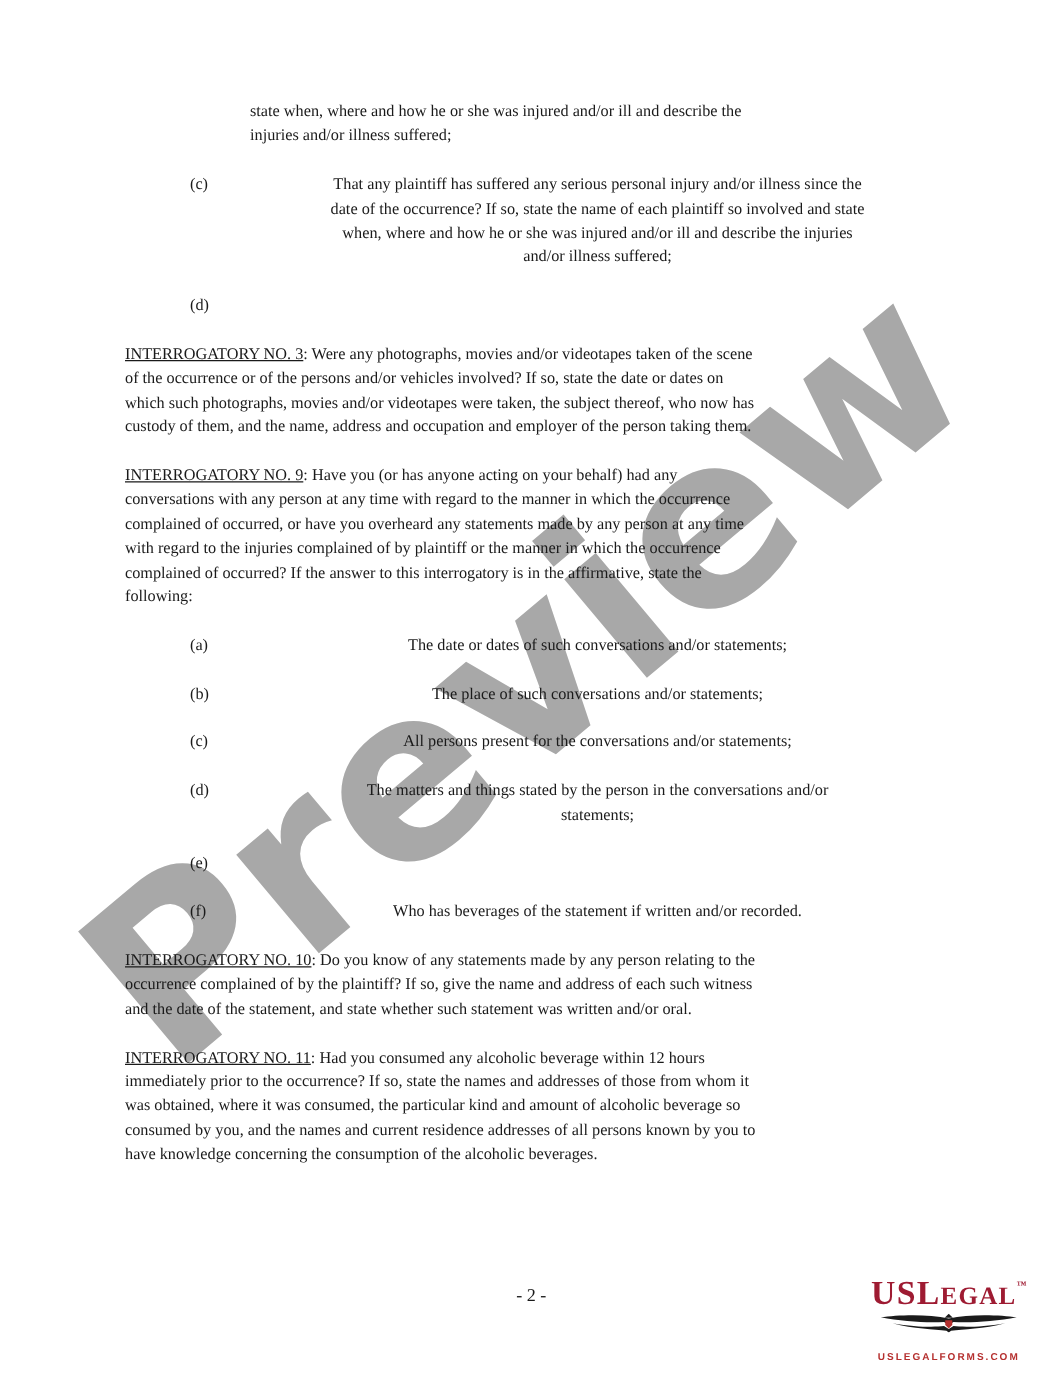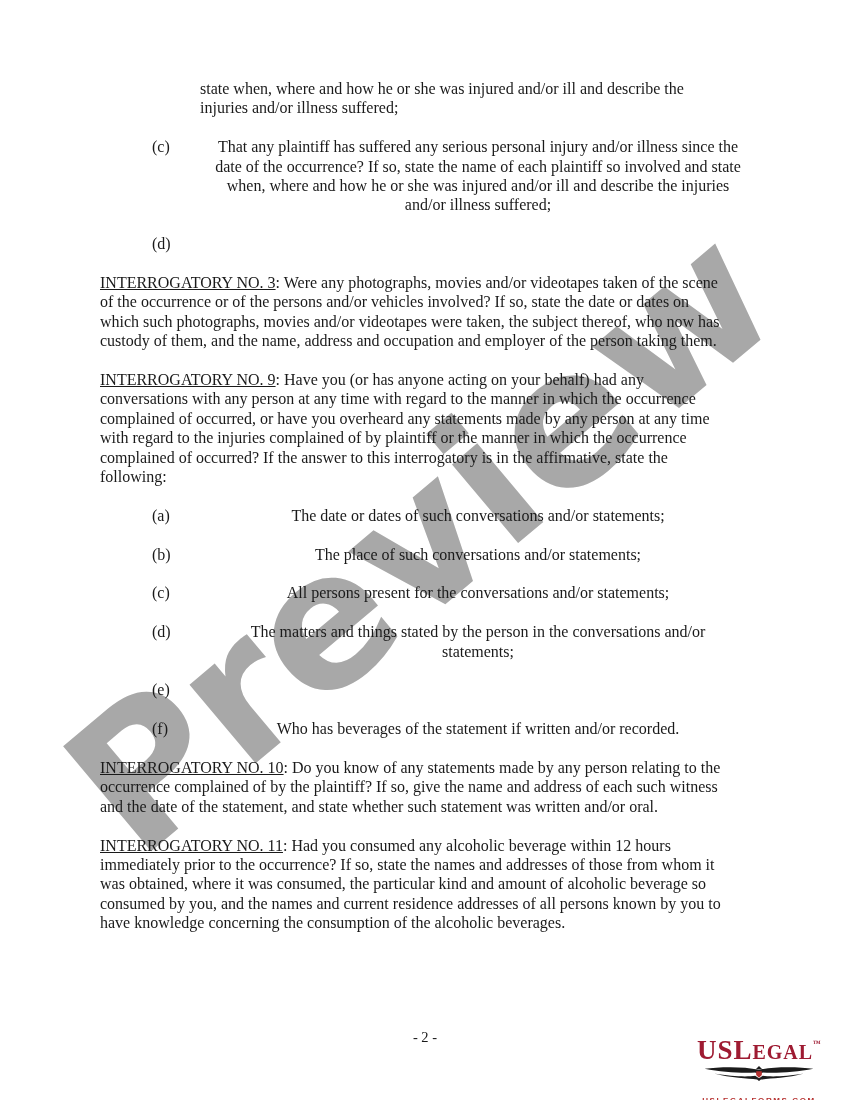--- a/index.html
+++ b/index.html
@@ -24,21 +24,21 @@
     white-space: nowrap;
     z-index: 1;
     user-select: none;
   }
   .content {
     position: absolute;
     left: 100px;
     top: 79px;
     width: 656px;
     z-index: 2;
-    font-size: 16px;
+    font-size: 13px;
     line-height: 19.4px;
   }
   .para { margin: 0 0 19.4px 0; white-space: pre-line; }
   .cont-block { margin-left: 100px; }
   .item { display: flex; margin-bottom: 19.4px; }
   .item-label { flex: 0 0 100px; box-sizing: border-box; padding-left: 52px; }
   .item-text { flex: 1; white-space: pre-line; text-align: center; }
   .int-heading { text-decoration: underline; }
   .footer-pageno {
     position: absolute;
@@ -57,21 +57,20 @@
     text-align: center;
     z-index: 2;
   }
   .logo-brand {
     font-family: "Liberation Serif", serif;
     font-weight: bold;
     color: #9e1b32;
     letter-spacing: 1px;
     line-height: 26px;
     white-space: nowrap;
-    margin-top: 16px;
   }
   .logo-brand .big { font-size: 27px; }
   .logo-brand .small { font-size: 20px; }
   .logo-brand .tm { font-size: 8px; vertical-align: 13px; letter-spacing: 0; }
   .logo-eagle { display: block; margin: -1px auto 0 auto; width: 118px; height: 15px; }
   .logo-site {
     font-family: "Liberation Sans", sans-serif;
     font-weight: bold;
     font-size: 8px;
     letter-spacing: 1.6px;

